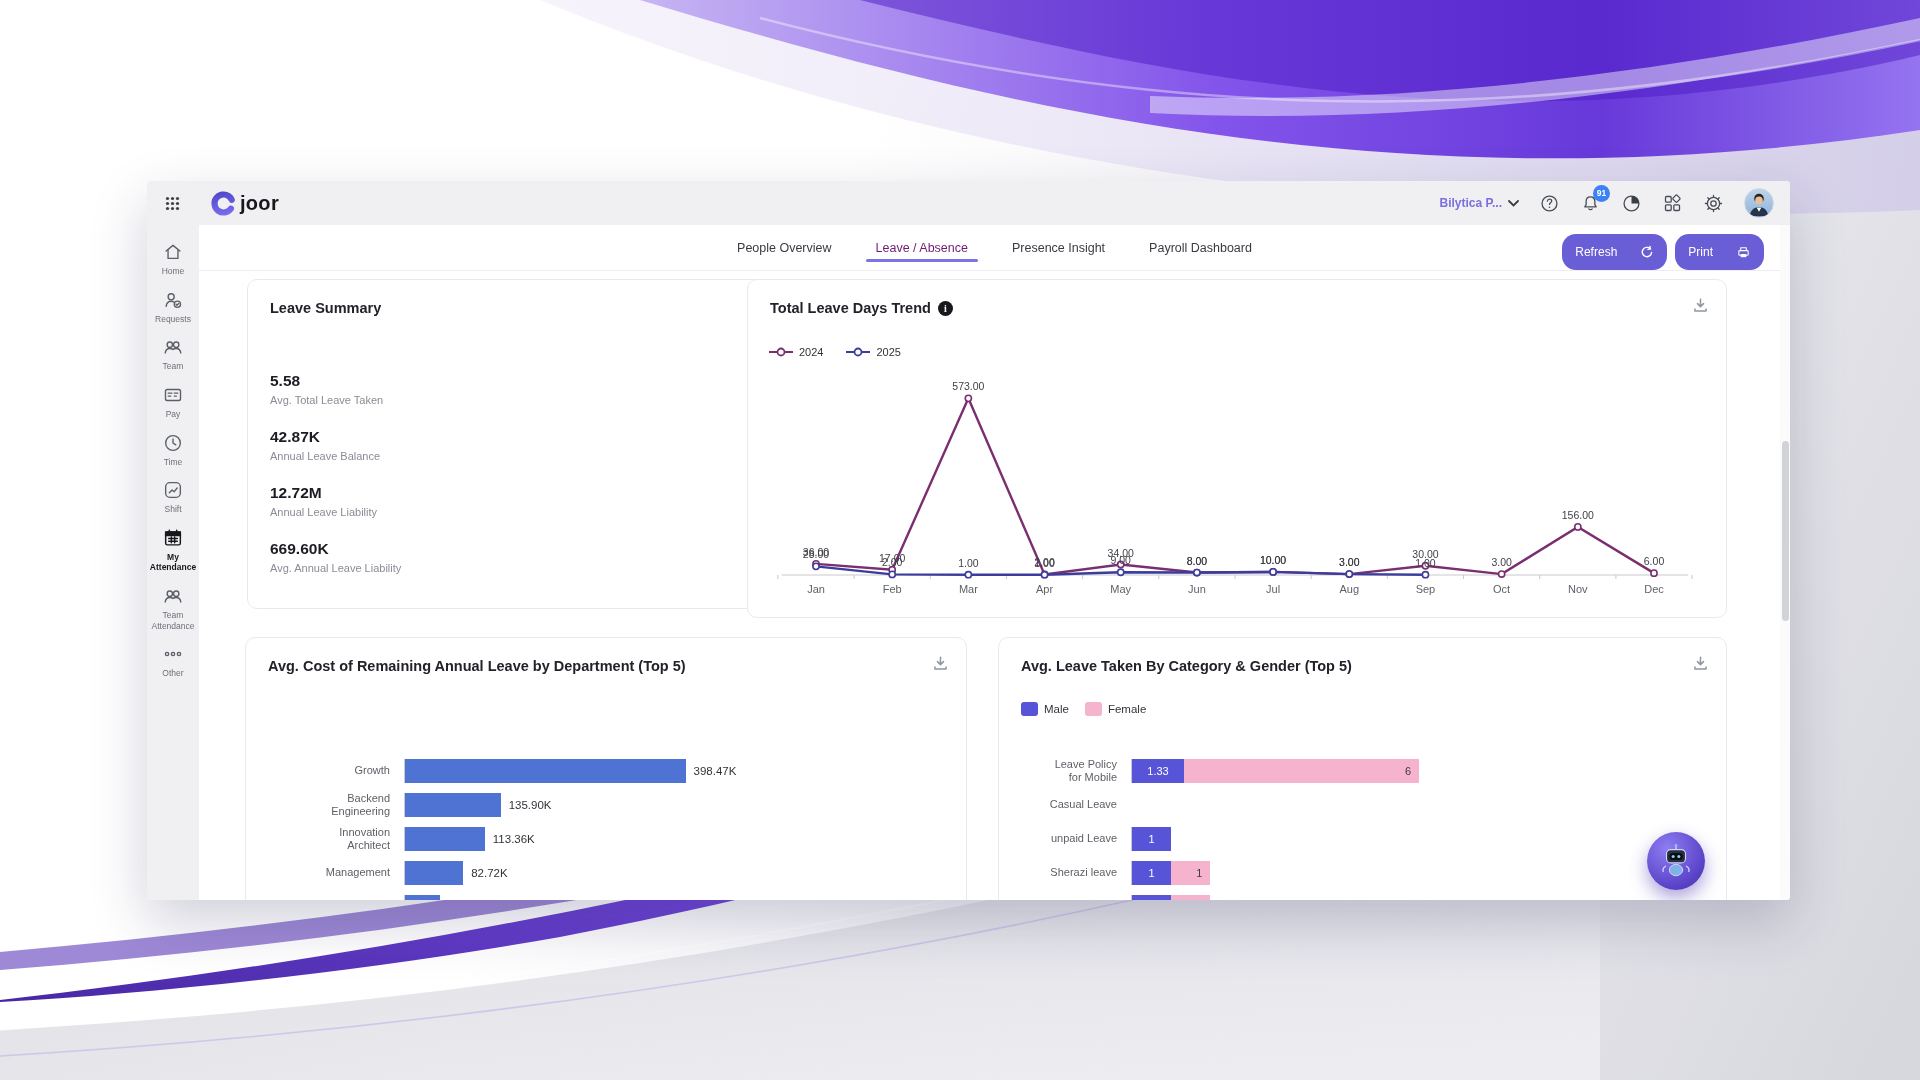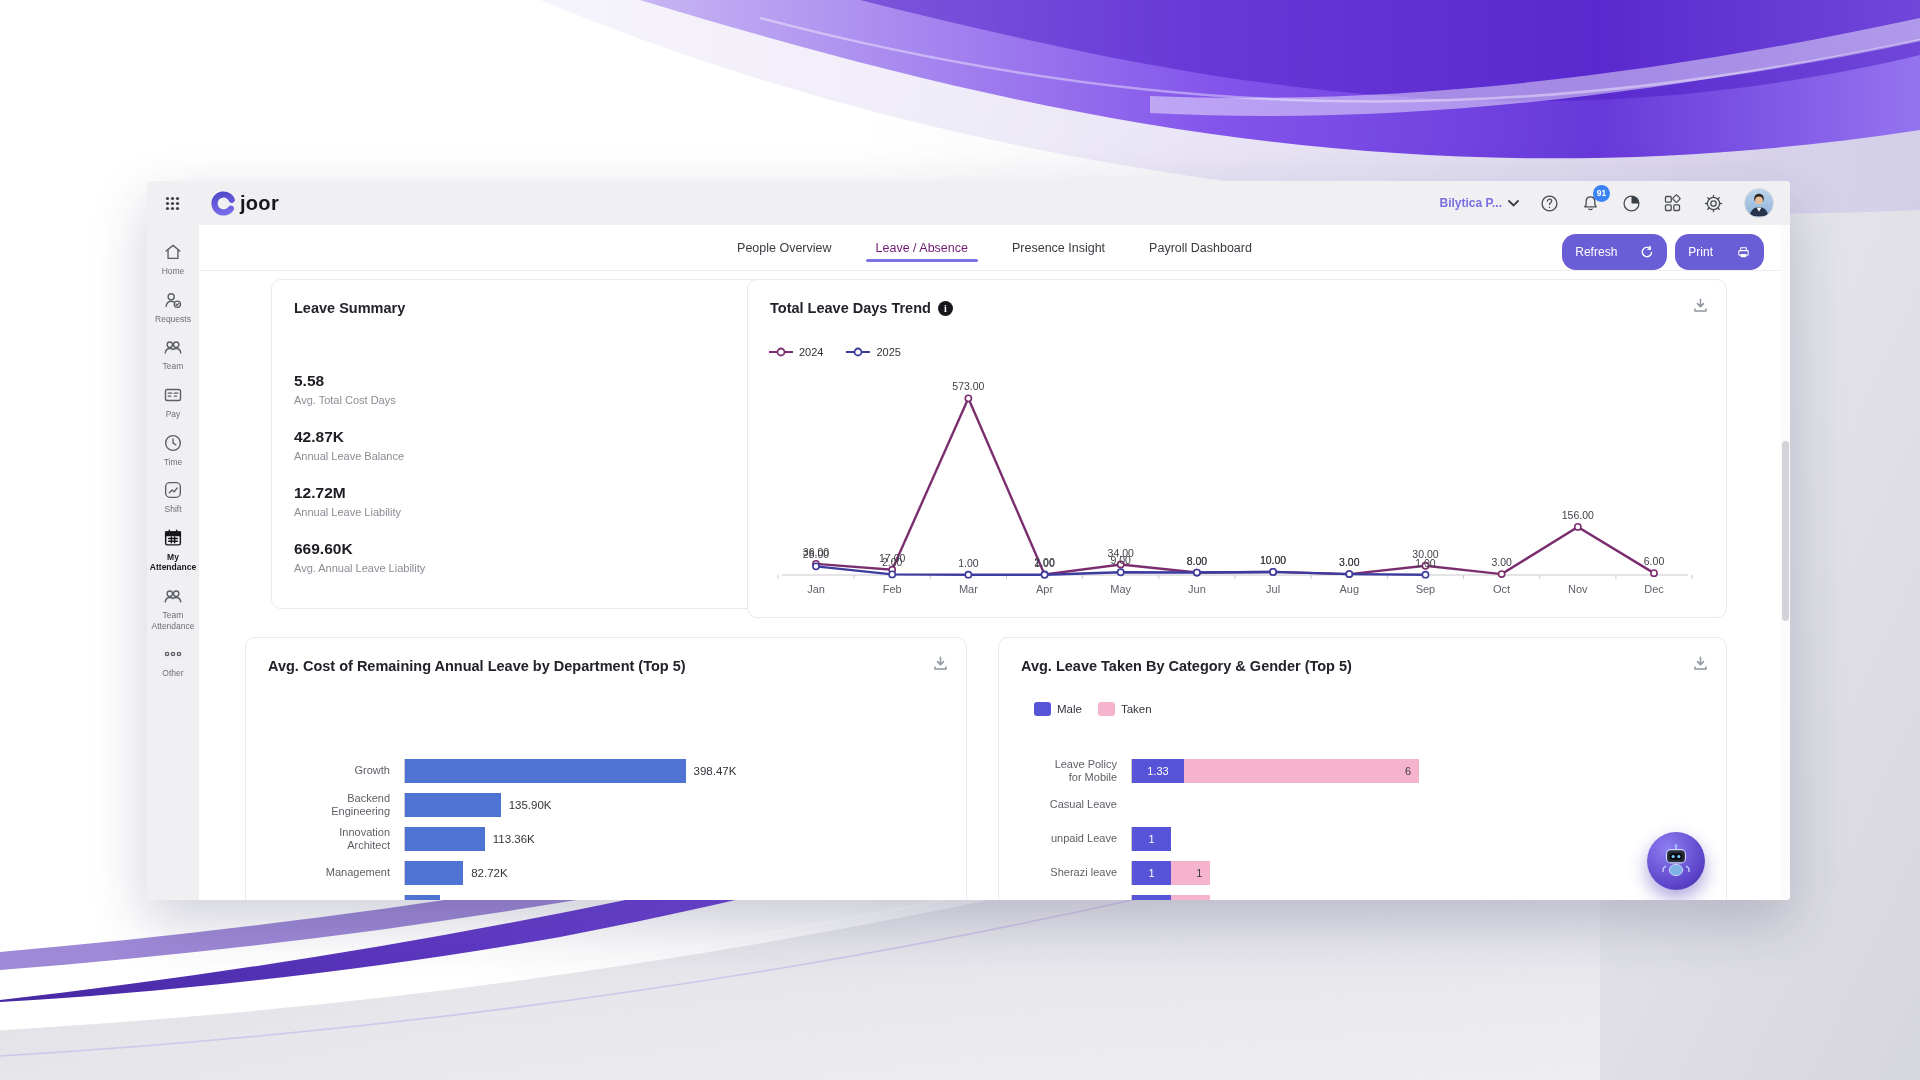--- a/index.html
+++ b/index.html
@@ -57,35 +57,35 @@
 
   
   .card { position:absolute; background:#fff; border:1px solid #e9e9ef; border-radius:10px; }
   .card-title { font-size:14.5px; font-weight:bold; color:#22222a; }
   .card-head { position:absolute; top:20px; left:22px; display:flex; align-items:center; gap:7px; }
   .dl-ico { position:absolute; top:16px; right:16px; cursor:pointer; }
   .info-dot { width:15px; height:15px; border-radius:50%; background:#17181c; color:#fff;
     font-size:10px; font-weight:bold; display:inline-flex; align-items:center; justify-content:center;
     font-family:"Liberation Serif", serif; cursor:pointer; }
 
-  .card-summary  { left:48px;  top:54px;  width:552px; height:330px;margin-left:24px; }
+  .card-summary  { left:48px;  top:54px;  width:552px; height:330px; }
   .card-trend    { left:548px; top:54px;  width:980px; height:339px; }
   .card-dept     { left:46px;  top:412px; width:722px; height:300px; }
   .card-gender   { left:799px; top:412px; width:729px; height:300px; }
 
   .metrics { position:absolute; top:92px; left:22px; }
   .metric { margin-bottom:22px; }
   .metric-value { font-size:15.5px; font-weight:bold; color:#1c1c23; }
   .metric-label { font-size:11px; color:#8b8b95; margin-top:4px; }
 
   .trend-legend { position:absolute; top:66px; left:20px; display:flex; gap:22px; align-items:center; }
   .trend-legend .li { display:flex; align-items:center; gap:5px; font-size:11px; color:#33333b; }
   .linechart { position:absolute; left:16px; right:26px; top:96px; bottom:8px; }
 
-  .stack-legend { position:absolute; top:64px; left:22px; display:flex; gap:16px; align-items:center;margin-left:13px; }
+  .stack-legend { position:absolute; top:64px; left:22px; display:flex; gap:16px; align-items:center; }
   .stack-legend .li { display:flex; align-items:center; gap:6px; font-size:11.5px; color:#33333b; }
   .swatch { width:17px; height:14px; border-radius:3px; }
 
   .bars { position:absolute; top:121px; left:22px; right:26px; }
   .brow { display:flex; align-items:center; height:24px; margin-bottom:10px; position:relative; }
   .blabel { padding-right:14px; text-align:right; font-size:11px; color:#5e5e66;
     white-space:pre-line; line-height:1.2; flex:none; }
   .bplot { flex:1; height:24px; position:relative; border-left:1px solid #c9c9cf; display:flex; }
   .hbar { height:100%; background:#4e73d2; }
   .bval { margin-left:8px; font-size:11.5px; color:#33333a; align-self:center; }
@@ -329,21 +329,21 @@
         </button>
       </div>
 
       <div class="card card-summary">
         <div class="card-head">
           <span class="card-title">Leave Summary</span>
         </div>
         <div class="metrics">
           <div class="metric">
             <div class="metric-value">5.58</div>
-            <div class="metric-label">Avg. Total Cost Days</div>
+            <div class="metric-label">Avg. Total Leave Taken</div>
           </div>
           <div class="metric">
             <div class="metric-value">42.87K</div>
             <div class="metric-label">Annual Leave Balance</div>
           </div>
           <div class="metric">
             <div class="metric-value">12.72M</div>
             <div class="metric-label">Annual Leave Liability</div>
           </div>
           <div class="metric">
@@ -505,21 +505,21 @@
         <svg class="dl-ico" width="19" height="19" viewBox="0 0 24 24" fill="none" stroke="#9096a0" stroke-width="1.9" stroke-linecap="round" stroke-linejoin="round">
           <path d="M12,4 V13 M8.2,9.6 L12,13.4 L15.8,9.6 M5,16.5 V19 H19 V16.5"></path>
         </svg>
         <div class="stack-legend">
             <span class="li">
               <span class="swatch" style="background: rgb(87, 84, 216);"></span>
               <span>Male</span>
             </span>
             <span class="li">
               <span class="swatch" style="background: rgb(245, 179, 205);"></span>
-              <span>Taken</span>
+              <span>Female</span>
             </span>
           </div>
         <div class="bars">
             <div class="brow">
               <div class="blabel" style="width: 110px;">Leave Policy
 for Mobile</div>
               <div class="bplot">
                 <div class="seg" style="width: 9.17241%; background: rgb(87, 84, 216);">
                   <span class="inlab center">1.33</span>
                 </div>

